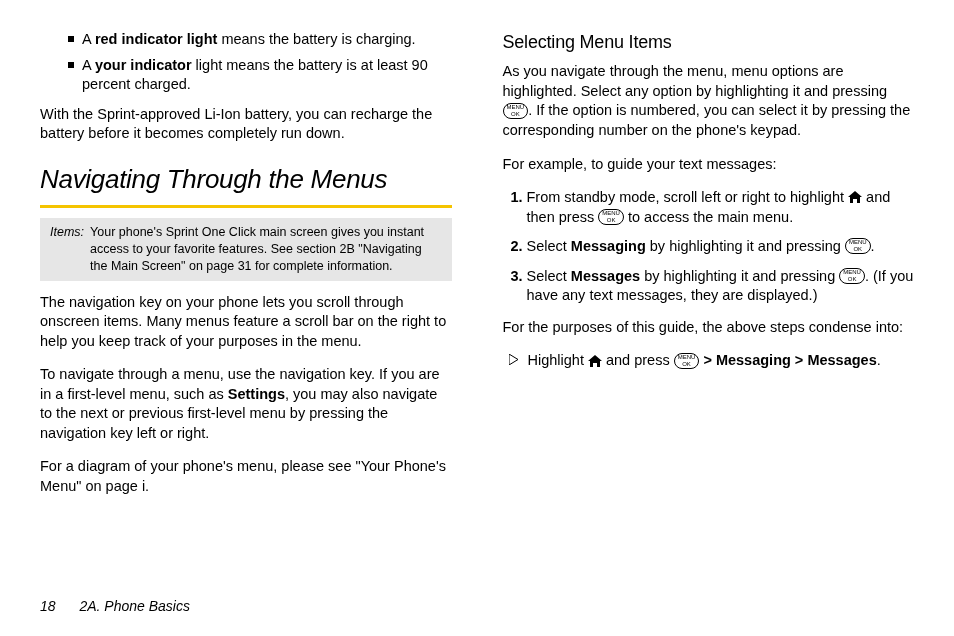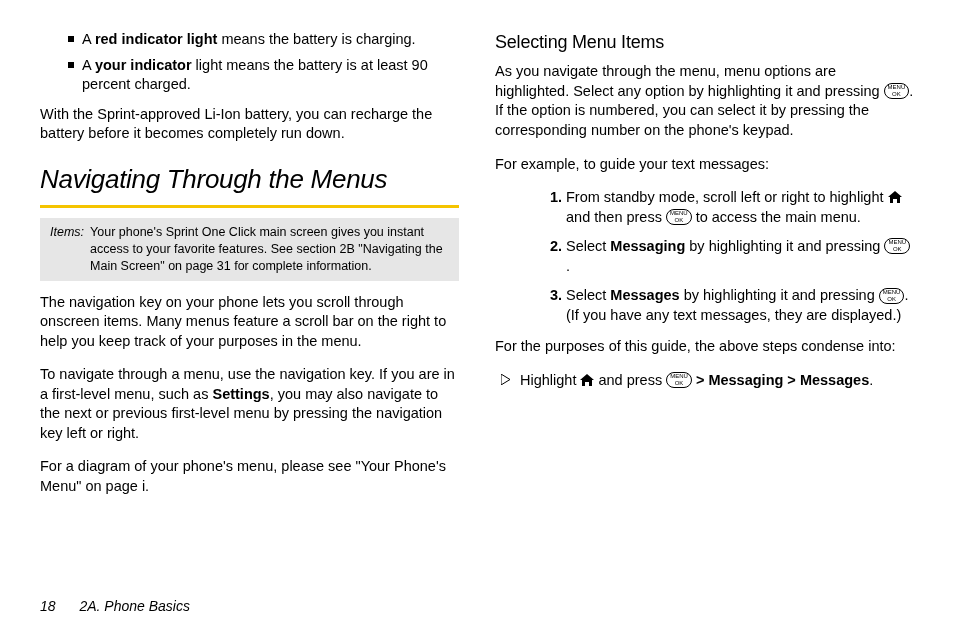--- a/index.html
+++ b/index.html
@@ -9,21 +9,21 @@
     height: 636px;
     box-sizing: border-box;
     font-family: Arial, Helvetica, sans-serif;
     font-size: 14.5px;
     line-height: 1.35;
     color: #000;
     background: #fff;
   }
   .columns {
     display: flex;
-    gap: 36px;
+    gap: 51px;
   }
   .col {
     flex: 1;
     min-width: 0;
   }
   .sub-bullets {
     margin: 0 0 10px 28px;
   }
   .sub-bullets .item {
     display: flex;
@@ -94,21 +94,20 @@
     position: relative;
     top: -1px;
   }
   .home-icon svg { display:block; }
   ol.steps {
     margin: 0 0 12px 0;
     padding-left: 24px;
   }
   ol.steps li {
     margin-bottom: 10px;
-    margin-left: 47px;
   }
   ol.steps li::marker {
     font-weight: bold;
   }
   .arrow-item {
     display: flex;
     margin-left: 6px;
   }
   .tri {
     margin-right: 10px;

